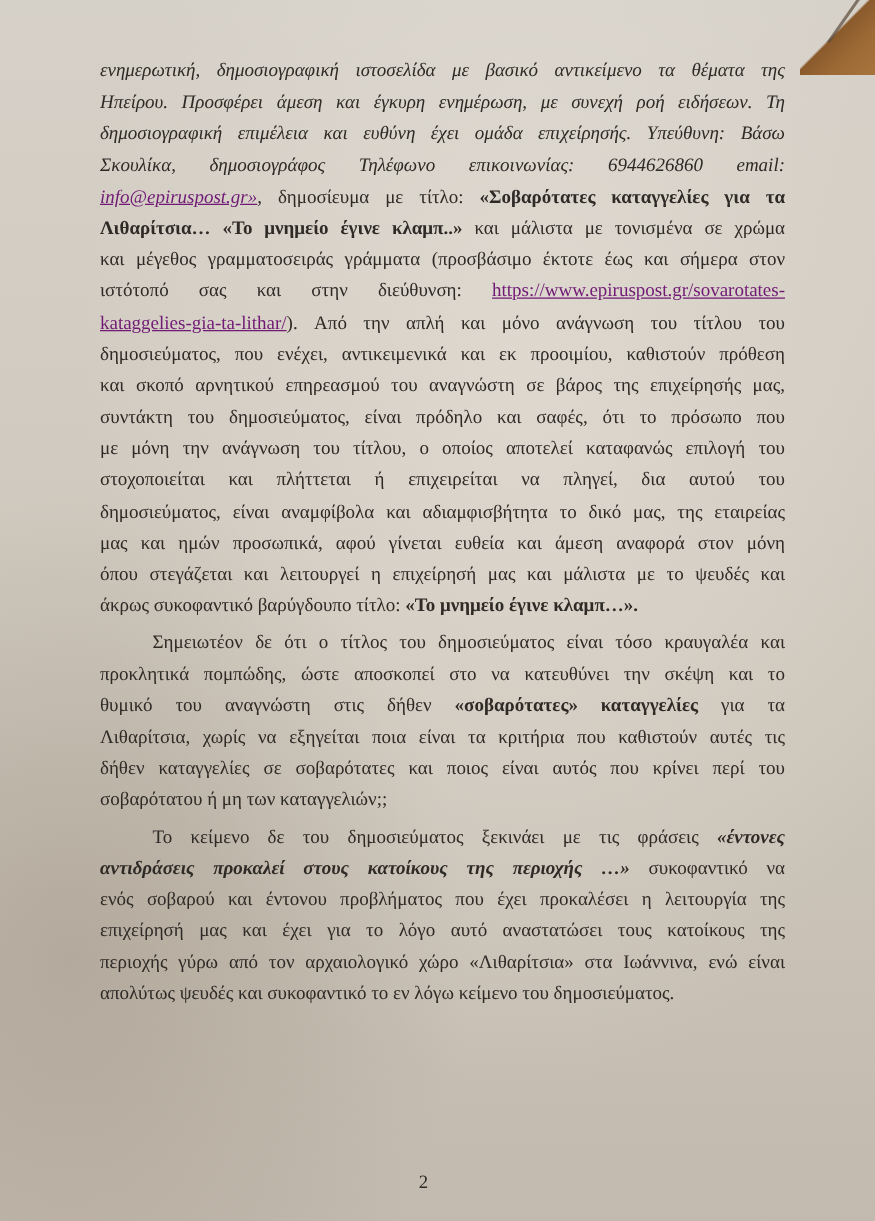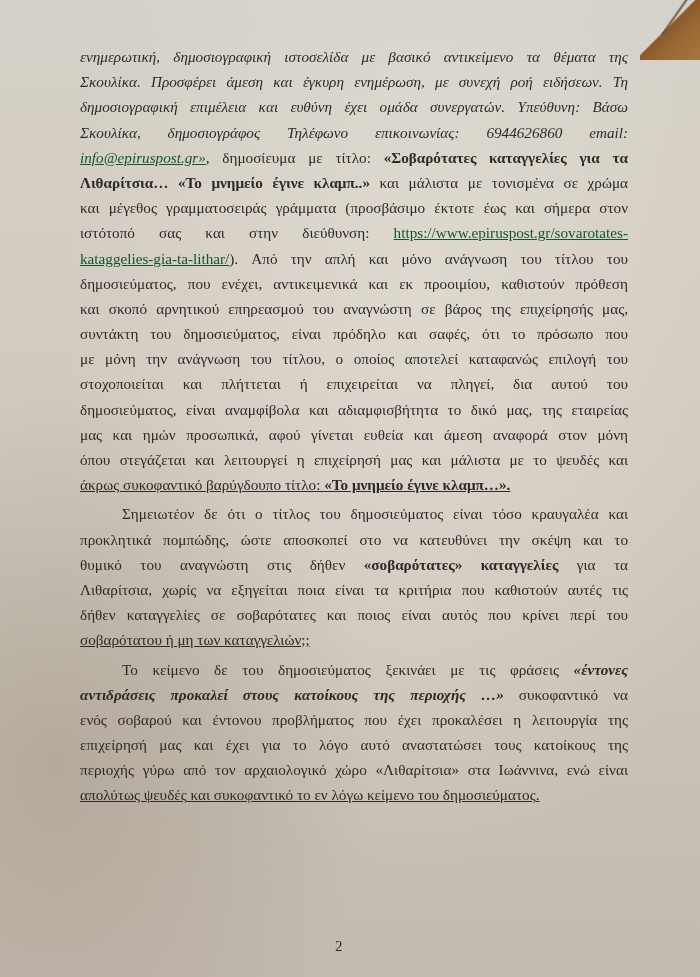--- a/index.html
+++ b/index.html
@@ -48,28 +48,27 @@
     .line {
       height: 25.2px;
       line-height: 25.2px;
       white-space: nowrap;
       text-align: justify;
       text-align-last: justify;
       overflow: hidden;
     }
     .line.last {
       text-align-last: left;
-      text-decoration: underline;
     }
     .indent { padding-left: 42px; }
     .italic { font-style: italic; }
     .bold { font-weight: bold; }
     .link {
       text-decoration: underline;
-      color: #14532d;
+      color: #701a75;
     }
     .para-gap { height: 4px; }
     .page-number {
       position: absolute;
       left: 335px;
       top: 938px;
       font-family: "Liberation Serif", "DejaVu Serif", serif;
       font-size: 15px;
       color: #2e2a26;
     }
@@ -77,22 +76,22 @@
 </head>
 <body>
 
 <div class="photo"></div>
 <div class="desk-corner"></div>
 <div class="page-edge-shadow"></div>
 
 <div class="text-block">
   <div>
       <div class="line"><span class="italic">ενημερωτική, δημοσιογραφική ιστοσελίδα με βασικό αντικείμενο τα θέματα της</span></div>
-      <div class="line"><span class="italic">Σκουλίκα. Προσφέρει άμεση και έγκυρη ενημέρωση, με συνεχή ροή ειδήσεων. Τη</span></div>
-      <div class="line"><span class="italic">δημοσιογραφική επιμέλεια και ευθύνη έχει ομάδα συνεργατών. Υπεύθυνη: Βάσω</span></div>
+      <div class="line"><span class="italic">Ηπείρου. Προσφέρει άμεση και έγκυρη ενημέρωση, με συνεχή ροή ειδήσεων. Τη</span></div>
+      <div class="line"><span class="italic">δημοσιογραφική επιμέλεια και ευθύνη έχει ομάδα επιχείρησής. Υπεύθυνη: Βάσω</span></div>
       <div class="line"><span class="italic">Σκουλίκα, δημοσιογράφος Τηλέφωνο επικοινωνίας: 6944626860 email:</span></div>
       <div class="line"><span class="italic link">info@epiruspost.gr»</span><span>, δημοσίευμα με τίτλο: </span><span class="bold">«Σοβαρότατες καταγγελίες για τα</span></div>
       <div class="line"><span class="bold">Λιθαρίτσια… «Το μνημείο έγινε κλαμπ..»</span><span> και μάλιστα με τονισμένα σε χρώμα</span></div>
       <div class="line"><span>και μέγεθος γραμματοσειράς γράμματα (προσβάσιμο έκτοτε έως και σήμερα στον</span></div>
       <div class="line"><span>ιστότοπό σας και στην διεύθυνση: </span><span class="link">https://www.epiruspost.gr/sovarotates-</span></div>
       <div class="line"><span class="link">kataggelies-gia-ta-lithar/</span><span>). Από την απλή και μόνο ανάγνωση του τίτλου του</span></div>
       <div class="line"><span>δημοσιεύματος, που ενέχει, αντικειμενικά και εκ προοιμίου, καθιστούν πρόθεση</span></div>
       <div class="line"><span>και σκοπό αρνητικού επηρεασμού του αναγνώστη σε βάρος της επιχείρησής μας,</span></div>
       <div class="line"><span>συντάκτη του δημοσιεύματος, είναι πρόδηλο και σαφές, ότι το πρόσωπο που</span></div>
       <div class="line"><span>με μόνη την ανάγνωση του τίτλου, ο οποίος αποτελεί καταφανώς επιλογή του</span></div>

